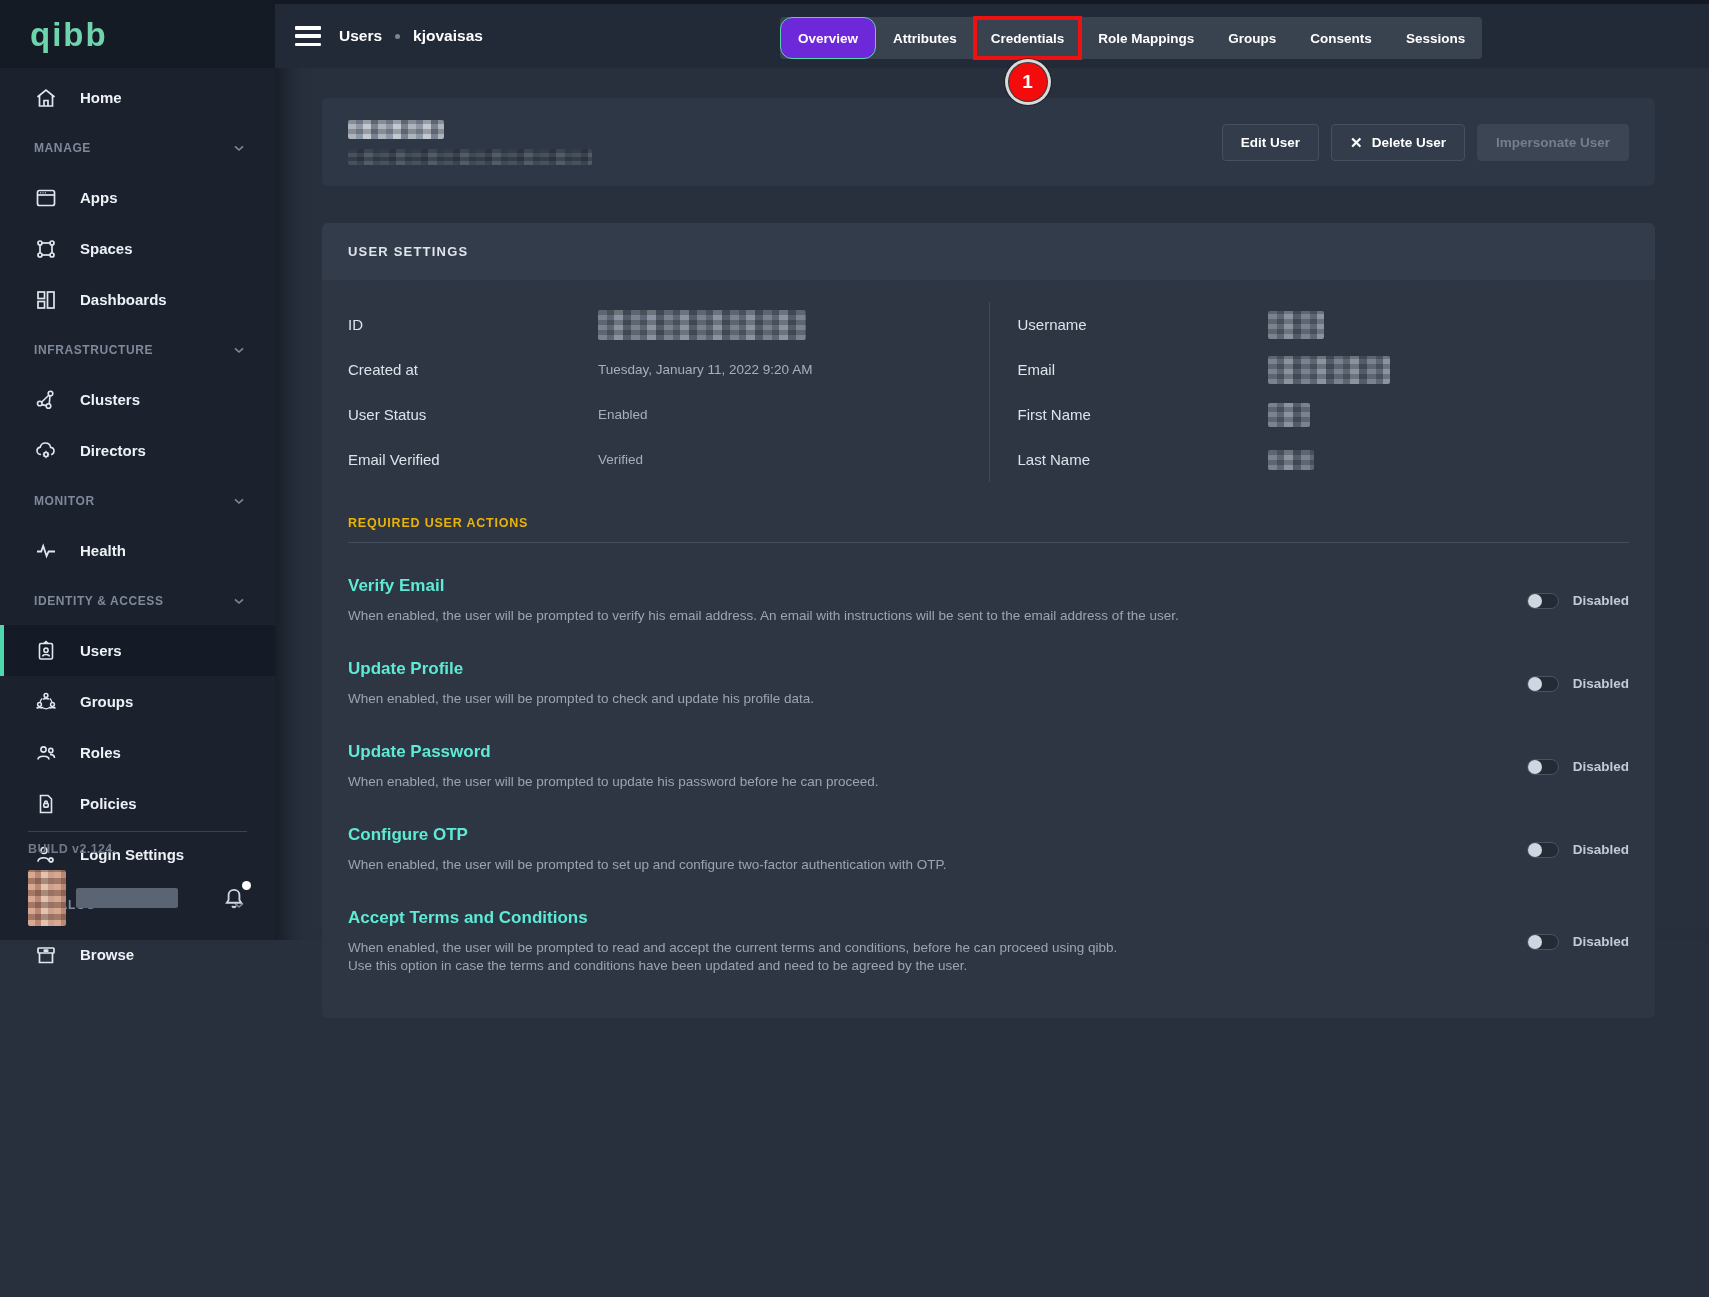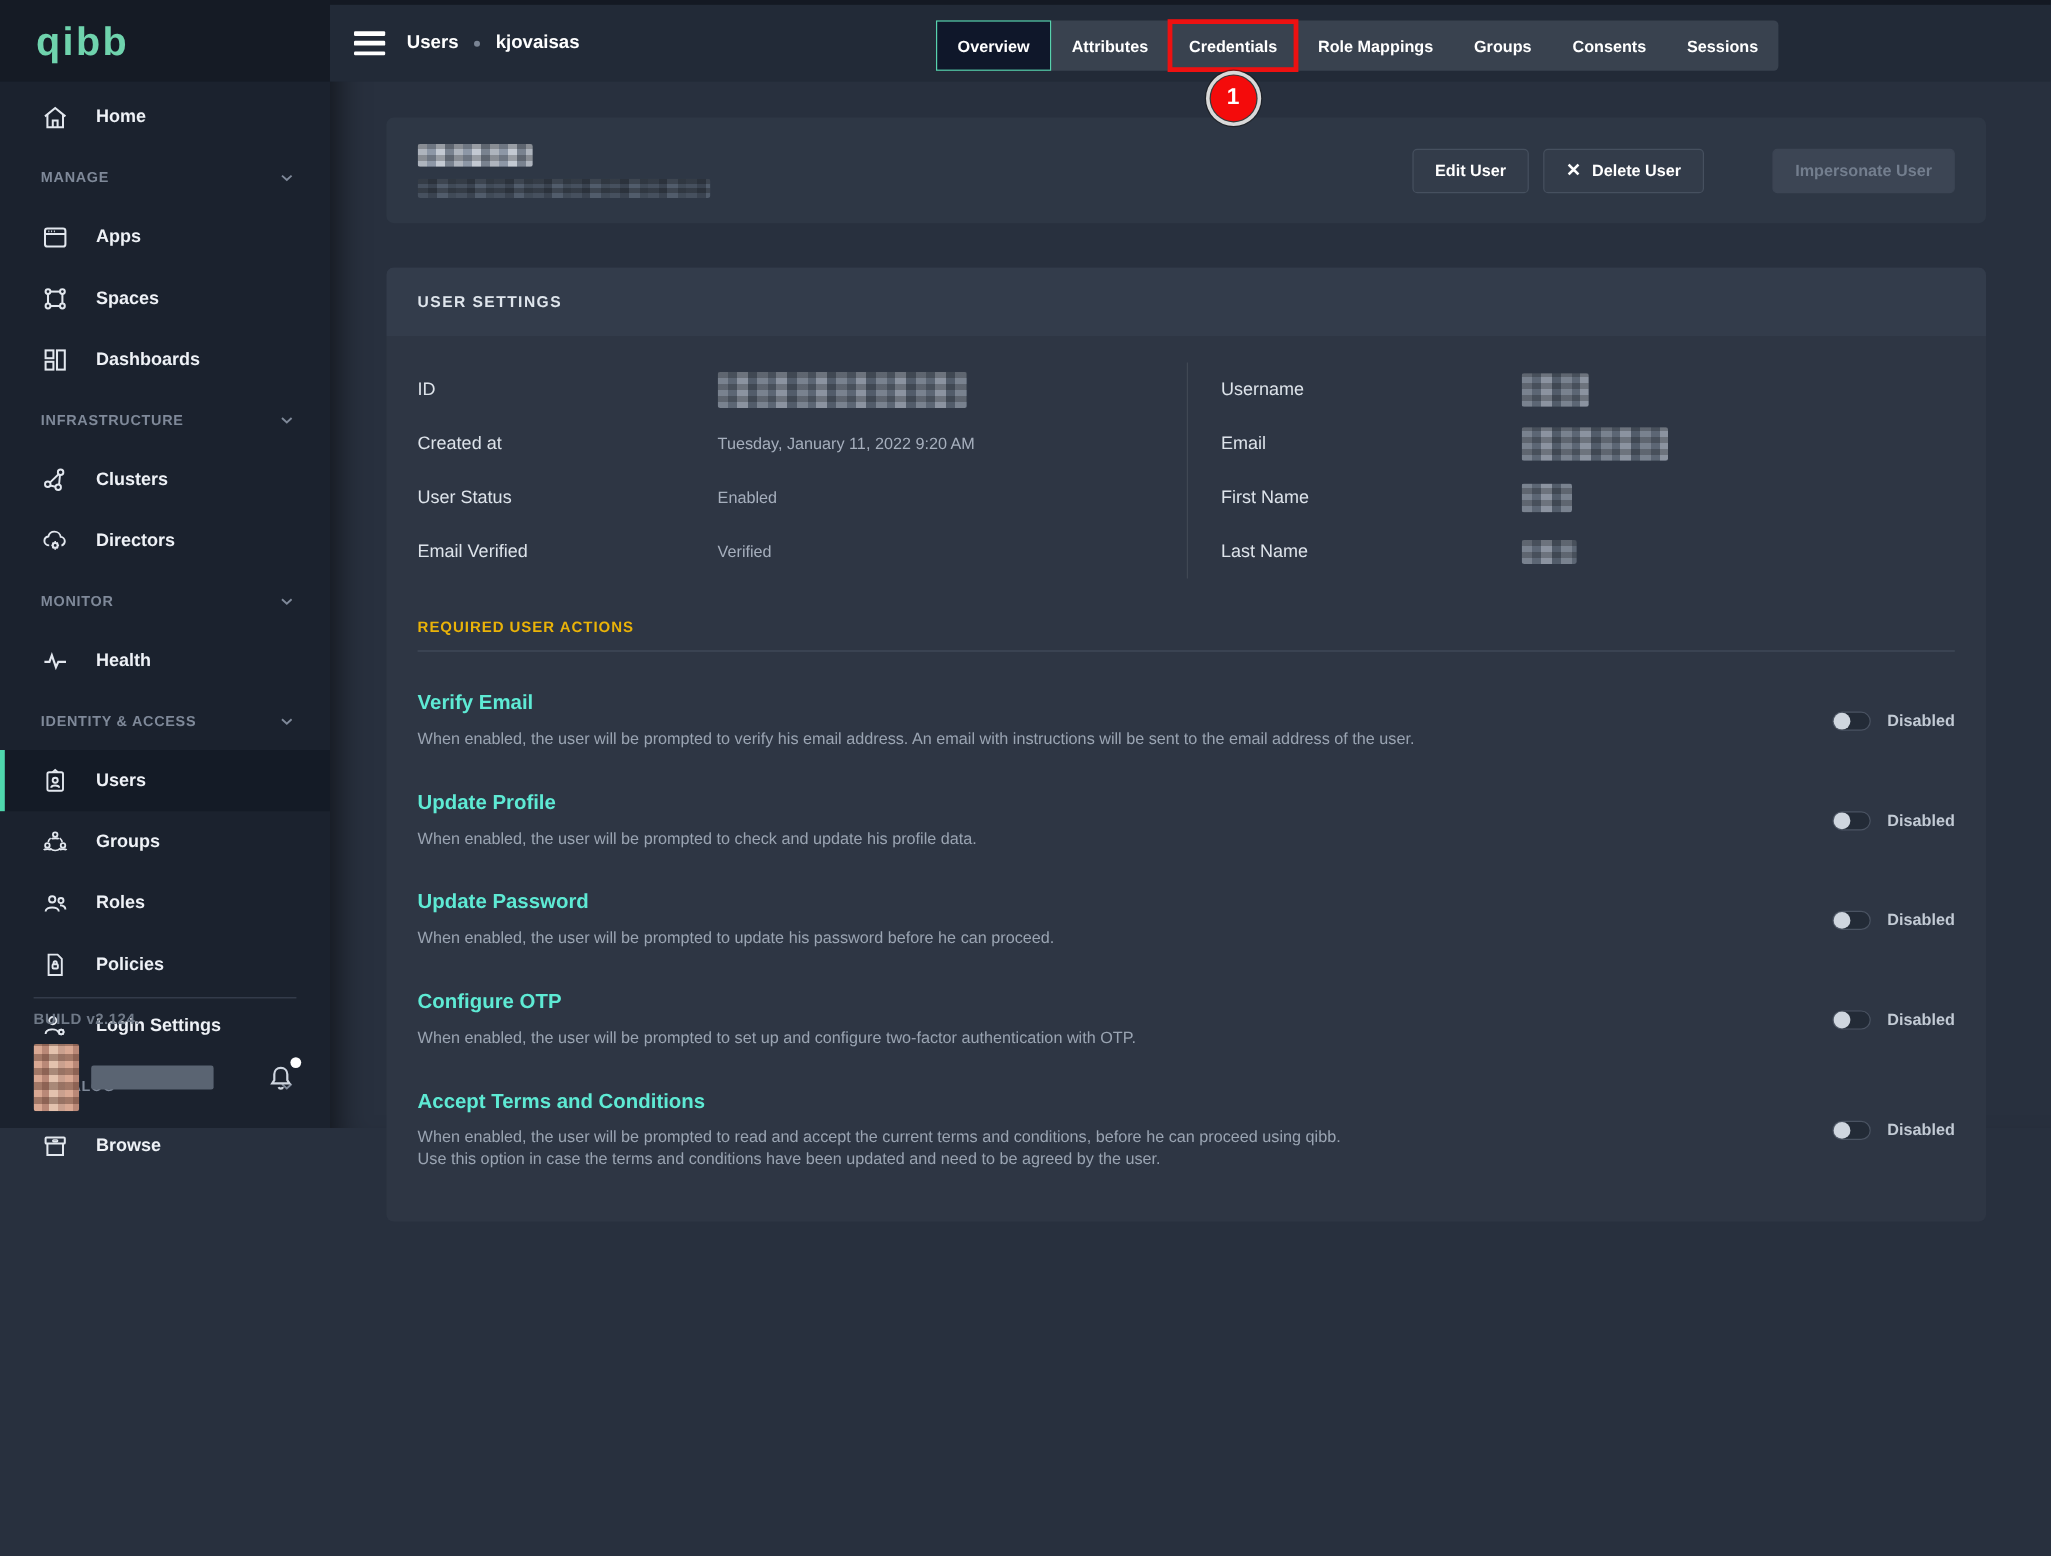--- a/index.html
+++ b/index.html
@@ -48,21 +48,21 @@
   .hamburger { margin-left:20px; width:26px; height:20px; display:flex; flex-direction:column; justify-content:space-between; cursor:pointer; }
   .hamburger span { height:3.5px; background:#ffffff; border-radius:1px; }
   .breadcrumb { display:flex; align-items:center; margin-left:18px; }
   .crumb { color:#ffffff; font-size:15.5px; font-weight:bold; cursor:pointer; }
   .crumb-sep { width:5px; height:5px; border-radius:50%; background:#7a8494; margin:0 13px; }
 
   .tabstrip { position:absolute; left:505px; top:13px; height:42px; display:flex;
     background:#39424f; border-radius:4px; }
   .tab { height:42px; display:flex; align-items:center; padding:0 17px;
     color:#ffffff; font-size:13.5px; font-weight:bold; cursor:pointer; position:relative; }
-  .tab.active { background:#0f172a; border:1px solid #58d2ad; border-radius:0; }
+  .tab.active { background:#6d28d9; border:1px solid #58d2ad; border-radius:12px; }
   .tab-anno-rect { position:absolute; inset:-1px; border:4px solid #ee1111; pointer-events:none; }
   .anno-badge { position:absolute; left:50%; top:46px; transform:translateX(-50%);
     width:38px; height:38px; border-radius:50%; background:#f40b0b; color:#ffffff;
     font-size:19px; font-weight:bold; display:flex; align-items:center; justify-content:center;
     box-shadow:0 0 0 1px #3a3a3a, 0 0 0 4px #d9d9d9, 0 0 0 5px rgba(20,20,20,.55); z-index:5; }
 
   .content { padding:0 54px 0 47px; }
 
   
   .user-card { margin-top:30px; background:#2e3745; border-radius:6px; height:88px;
@@ -73,21 +73,21 @@
       repeating-linear-gradient(0deg, rgba(0,0,0,0) 0 5px, rgba(0,0,0,.22) 5px 10px),
       repeating-linear-gradient(90deg, #aeb4bd 0 8px, #8d97a6 8px 15px, #c3c9d2 15px 23px, #79828f 23px 30px); }
   .sub-mosaic { width:244px; height:16px; border-radius:2px;
     background-image:
       repeating-linear-gradient(0deg, rgba(0,0,0,0) 0 4px, rgba(0,0,0,.25) 4px 8px),
       repeating-linear-gradient(90deg, #46505e 0 9px, #3a4350 9px 16px, #515c6b 16px 25px, #404a57 25px 32px); }
   .card-buttons { margin-left:auto; display:flex; gap:12px; }
   .btn { height:37px; padding:0 18px; border-radius:4px; background:#333c4a; border:1px solid #46505f;
     color:#ffffff; font-size:13.5px; font-weight:bold; display:flex; align-items:center; gap:9px; cursor:pointer; }
   .btn .xicon { font-size:15px; font-weight:bold; line-height:1; }
-  .btn.disabled { background:#3c4554; border:1px solid #3c4554; color:#737e8e; cursor:default;margin-left:45px; }
+  .btn.disabled { background:#3c4554; border:1px solid #3c4554; color:#737e8e; cursor:default; }
 
   
   .settings-card { margin-top:37px; background:#2e3644; border-radius:6px; overflow:hidden; }
   .card-title-strip { height:57px; background:#333c4b; display:flex; align-items:center; padding:0 26px; }
   .card-title { color:#dfe5ec; font-size:13px; font-weight:bold; letter-spacing:1.2px; }
 
   .fields { display:grid; grid-template-columns:1fr 1fr; padding:22px 26px 10px 26px; }
   .fields-col.right { border-left:1px solid rgba(255,255,255,.09); padding-left:28px; }
   .fields-col.left { padding-right:15px; }
   .field-row { height:45px; display:flex; align-items:center; }

